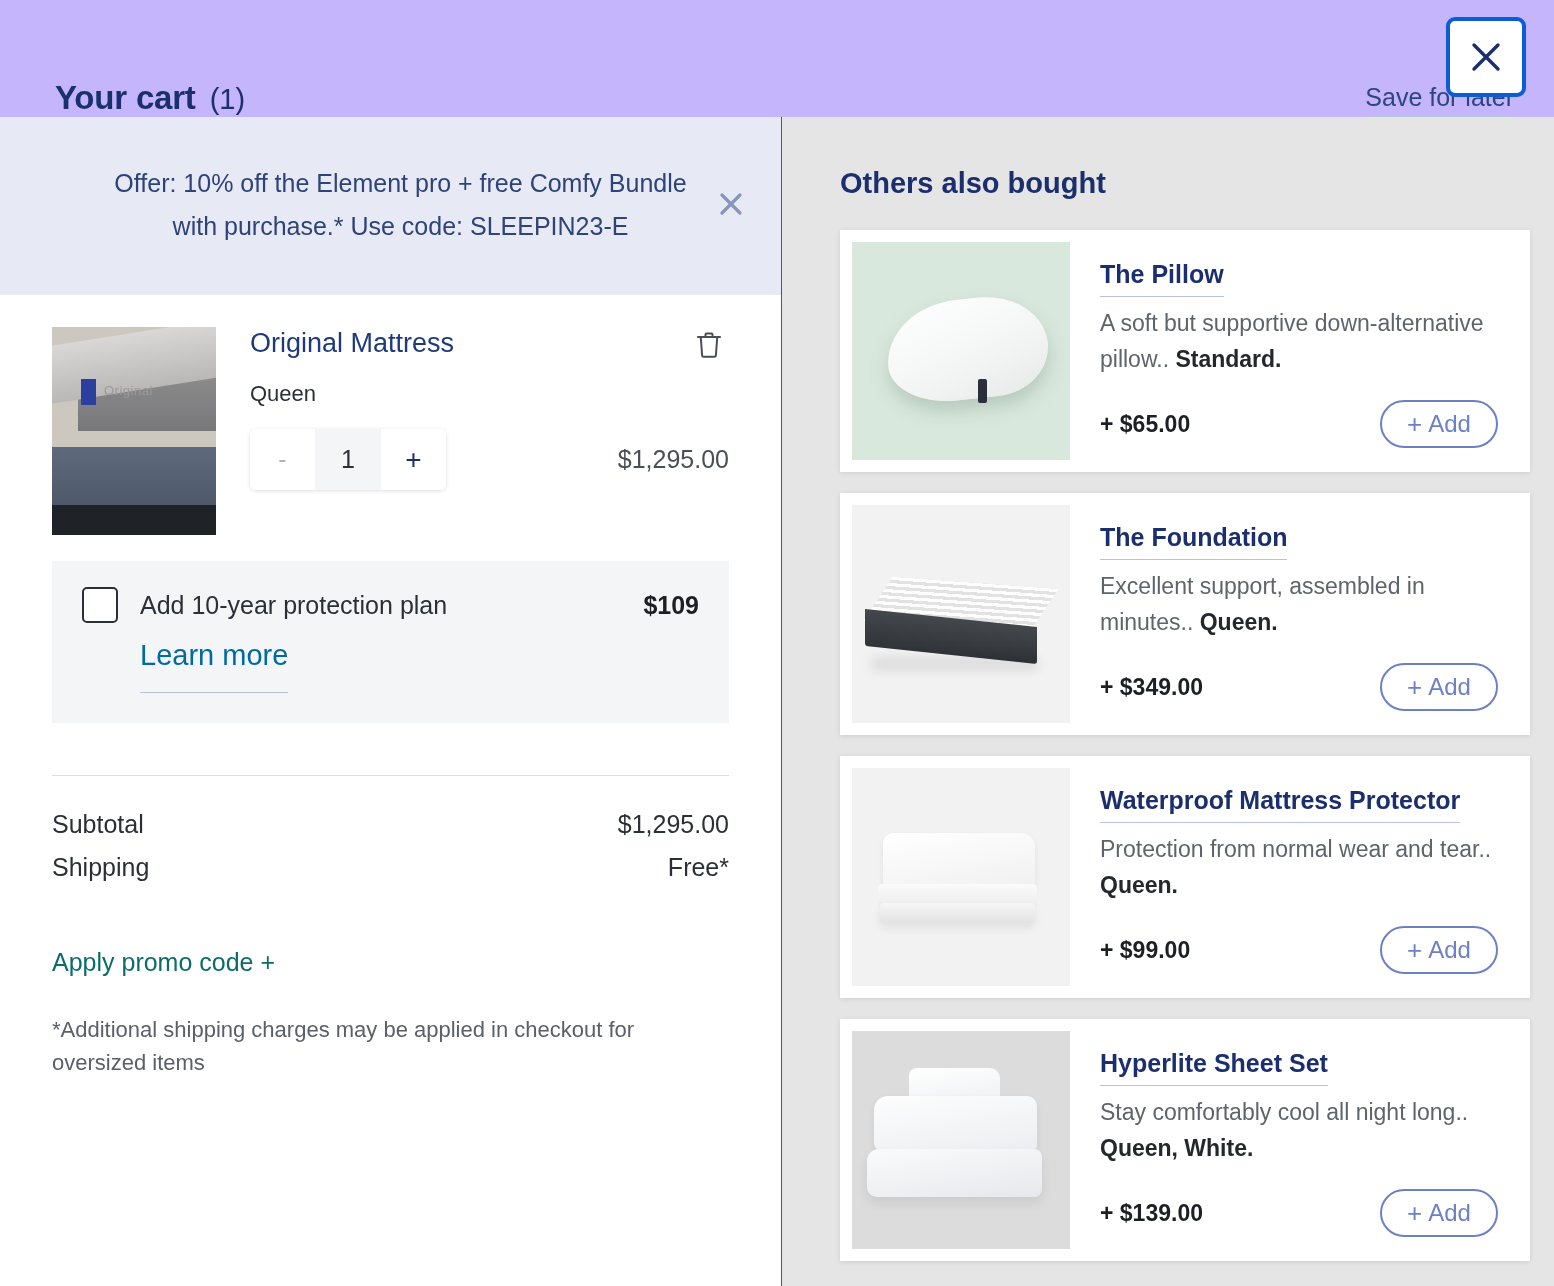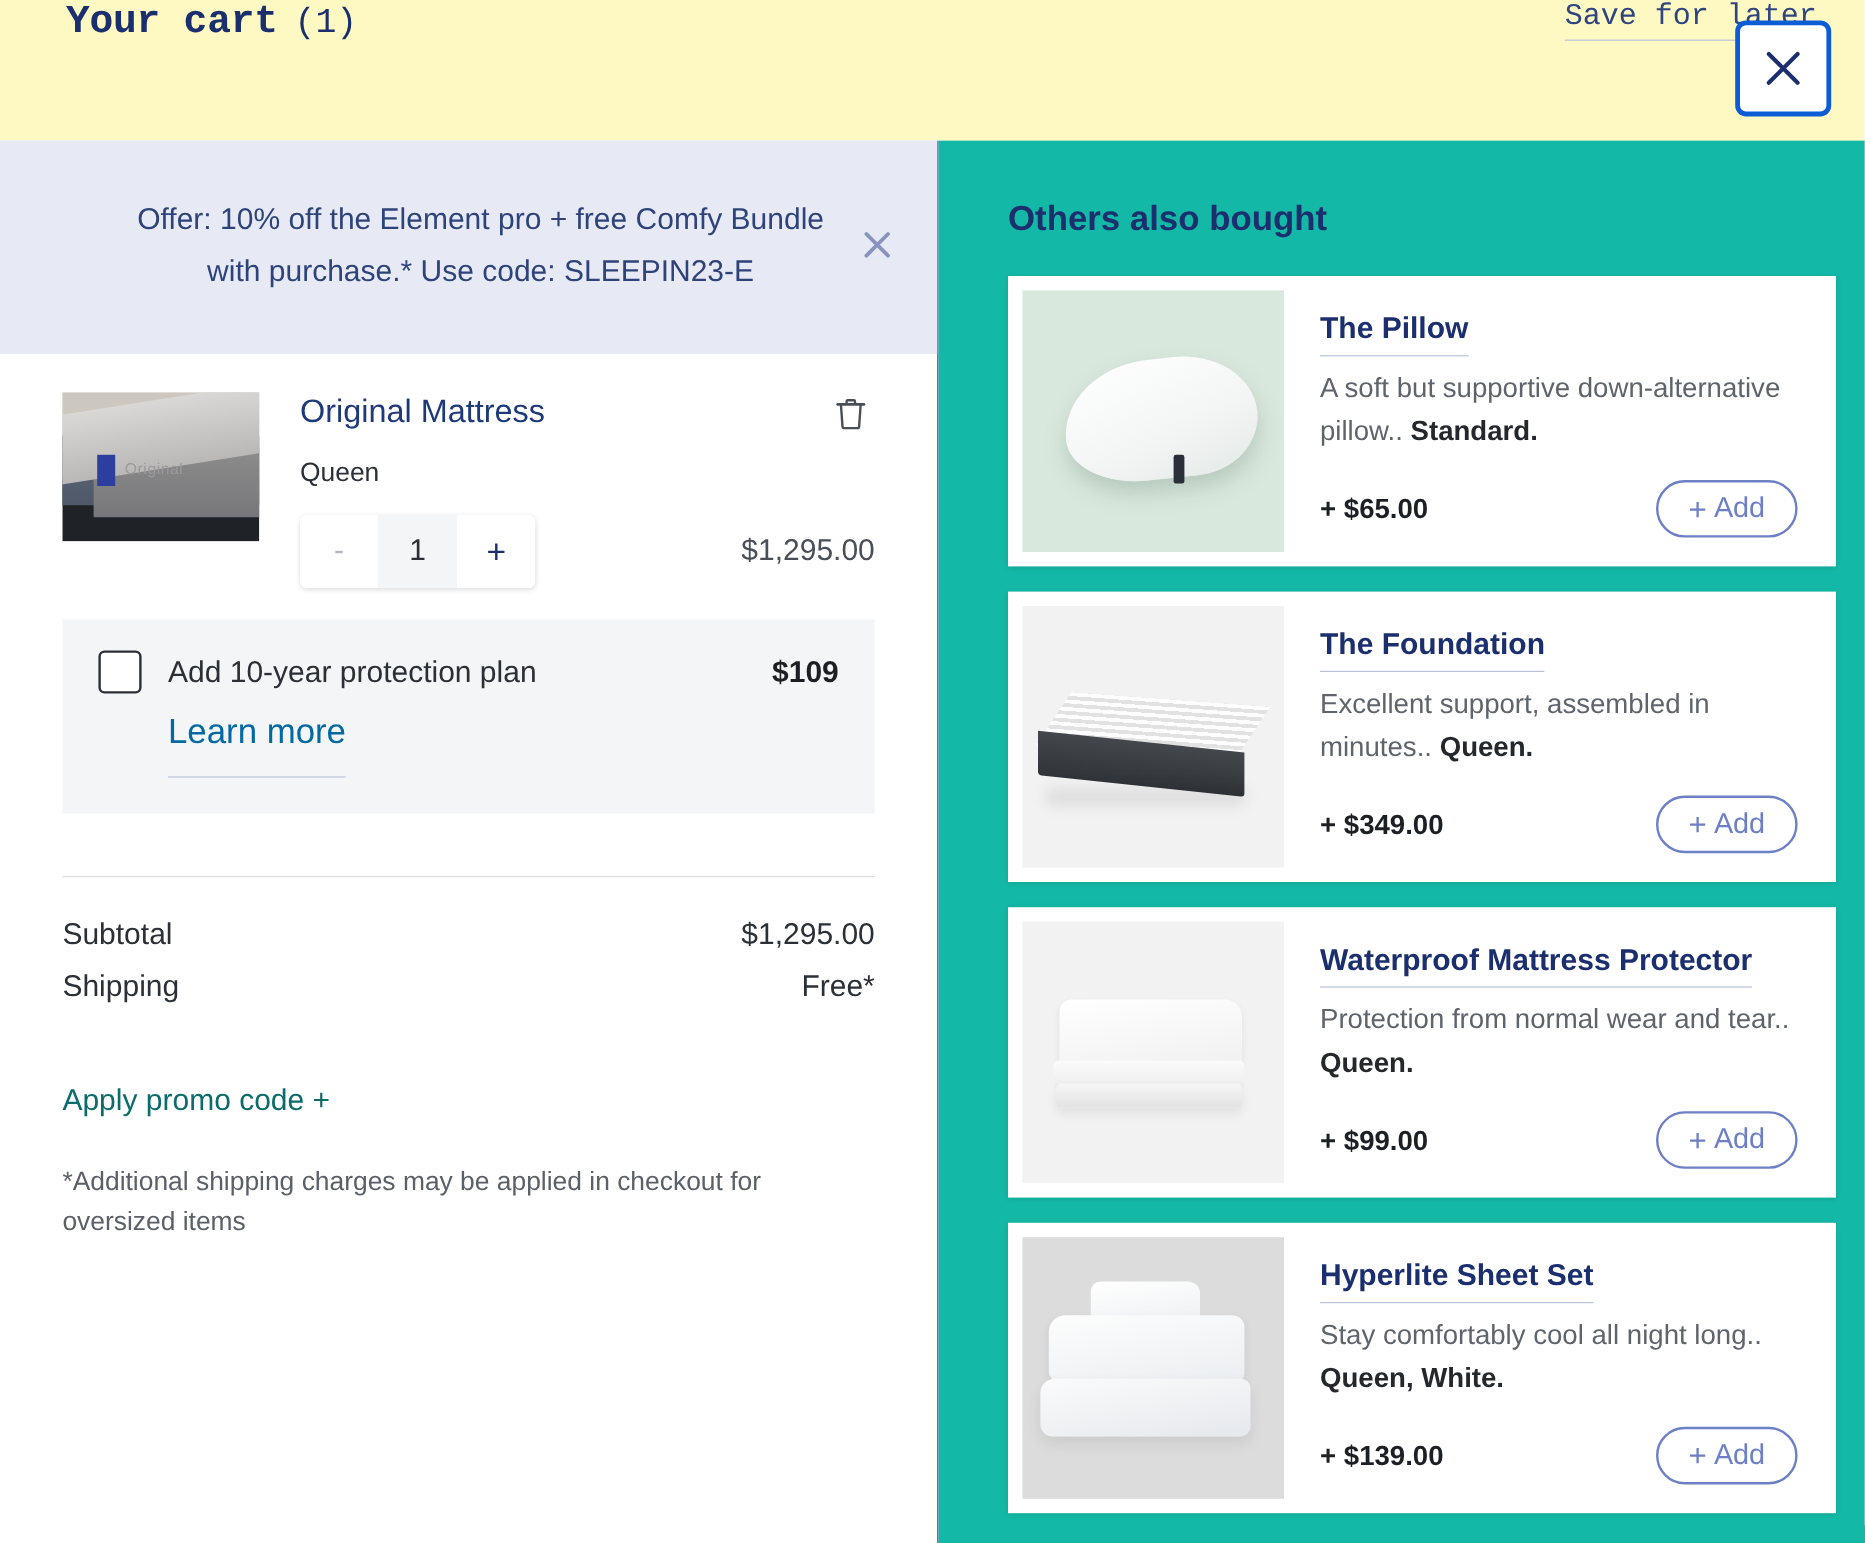--- a/index.html
+++ b/index.html
@@ -20,25 +20,24 @@
     background: #ffffff;
     display: flex;
     flex-direction: column;
   }
 
   
   .cart-header {
     position: relative;
     height: 117px;
     flex: 0 0 117px;
-    background: #fef9c3;
-    display: flex;
-    align-items: flex-start;
+    background: #c4b5fd;
+    display: flex;
+    align-items: flex-end;
     padding: 0 40px 0 55px;
-    font-family: Liberation Mono, monospace;
   }
   .cart-title-wrap {
     display: flex;
     align-items: baseline;
     gap: 14px;
   }
   .cart-title {
     font-size: 33px;
     font-weight: bold;
     color: #1b2f6e;
@@ -127,21 +126,21 @@
     justify-content: center;
     cursor: pointer;
   }
 
   .item-area { padding: 32px 52px 0 52px; }
 
   .cart-item { display: flex; gap: 34px; }
 
   .item-thumb {
     width: 164px;
-    height: 124px;
+    height: 208px;
     flex: 0 0 164px;
     position: relative;
     overflow: hidden;
     background: #ccc7bf;
   }
   .thumb-floor {
     position: absolute; left: 0; right: 0; bottom: 0; height: 34px;
     background: #cfcac2;
   }
   .thumb-shadow {
@@ -291,21 +290,21 @@
     margin-top: 36px;
     font-size: 22px;
     line-height: 1.5;
     color: #5b6068;
     max-width: 680px;
   }
 
   
   .right-col {
     flex: 1 1 auto;
-    background: #14b8a6;
+    background: #e5e5e5;
     padding: 50px 24px 0 58px;
     overflow: hidden;
   }
   .recs-title {
     font-size: 29px;
     font-weight: bold;
     color: #1b2f6e;
     margin-bottom: 30px;
   }
   .rec-card {

